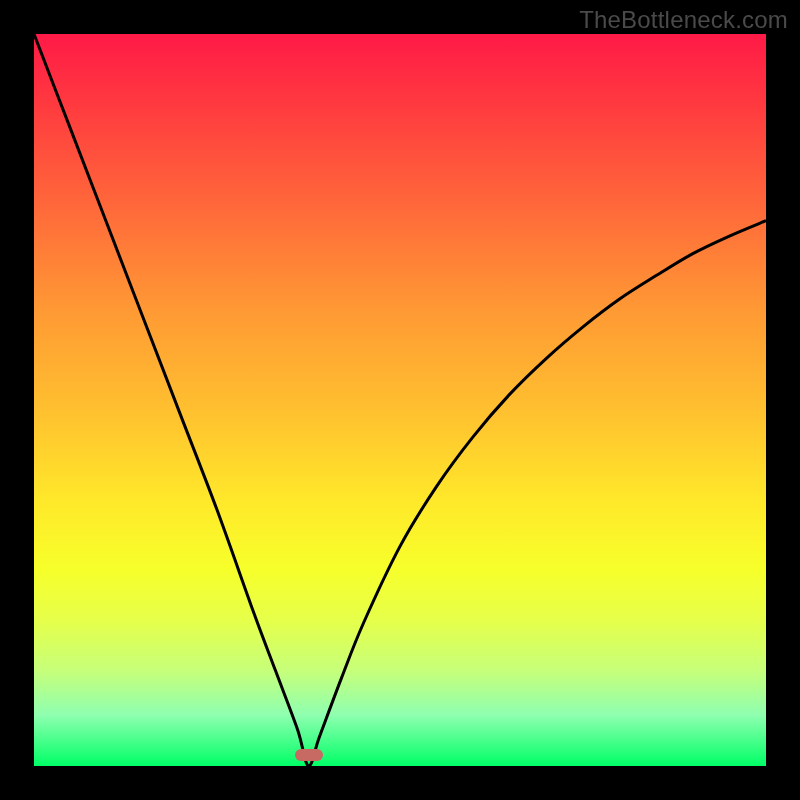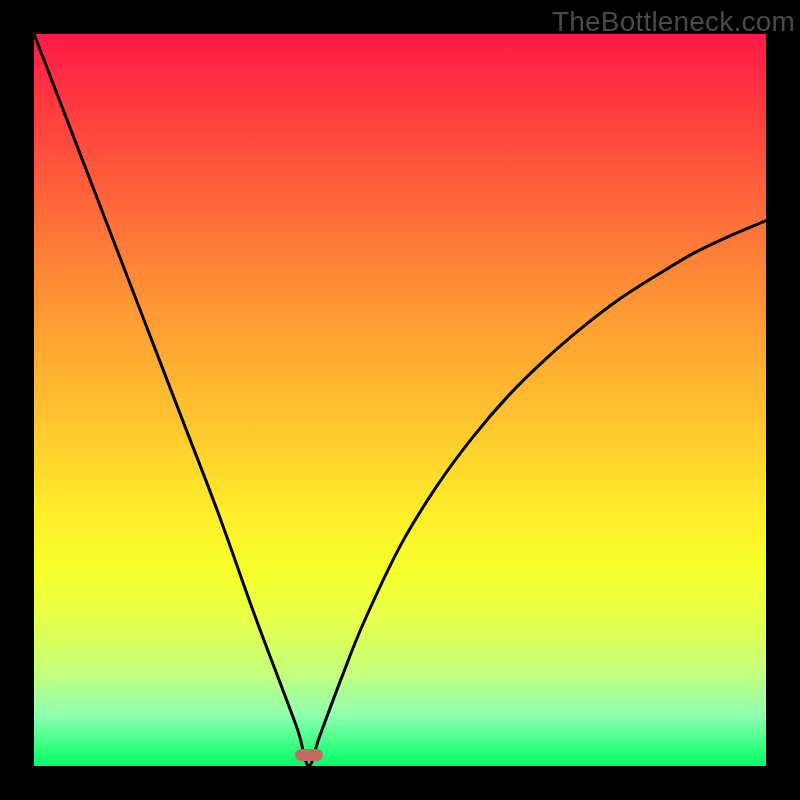--- a/index.html
+++ b/index.html
@@ -35,23 +35,23 @@
       #f7ff2a 73%,
       #e6ff4a 80%,
       #c6ff7a 87%,
       #8fffb0 93%,
       #00ff66 100%
     );
   }
   .watermark {
     position: absolute;
     top: 6px;
-    right: 5px;
+    right: 12px;
     color: #4a4a4a;
-    font-size: 28px;
+    font-size: 24px;
     font-weight: 400;
     letter-spacing: 0.2px;
     text-align: center;
   }
   svg.curve {
     position: absolute;
     left: 34px;
     top: 34px;
     width: 732px;
     height: 732px;

